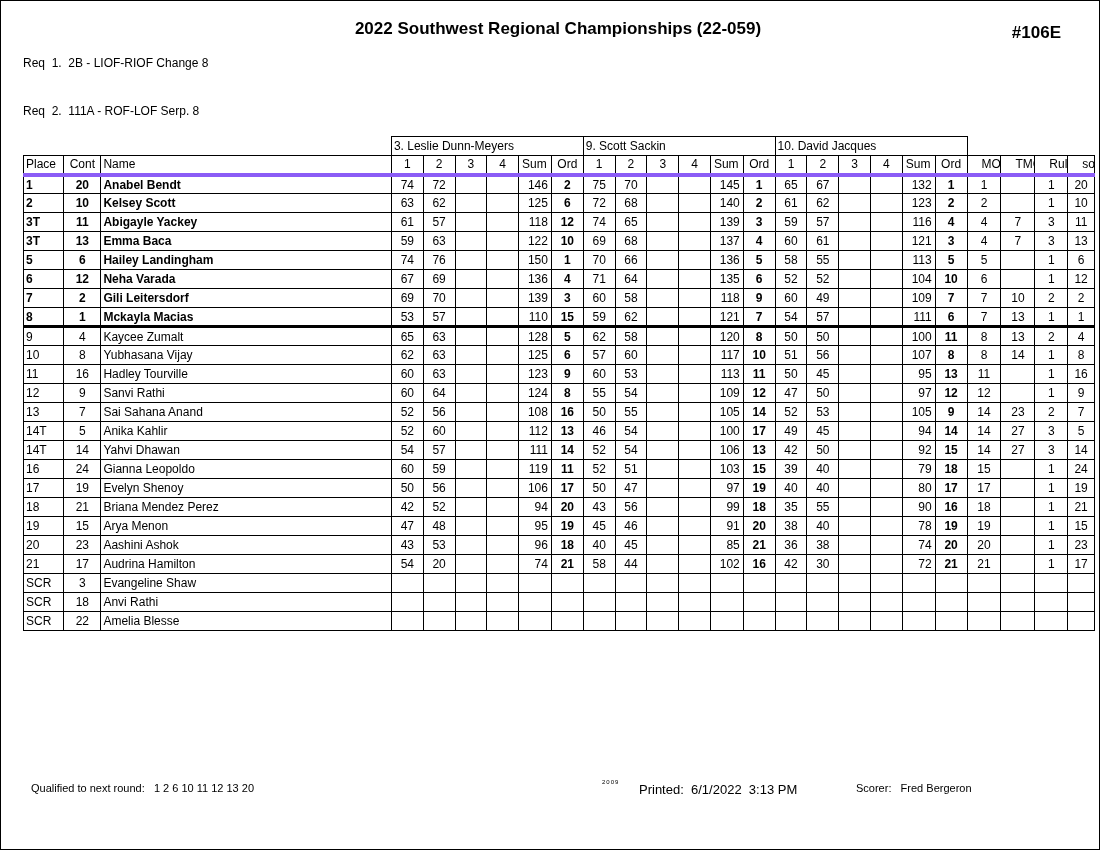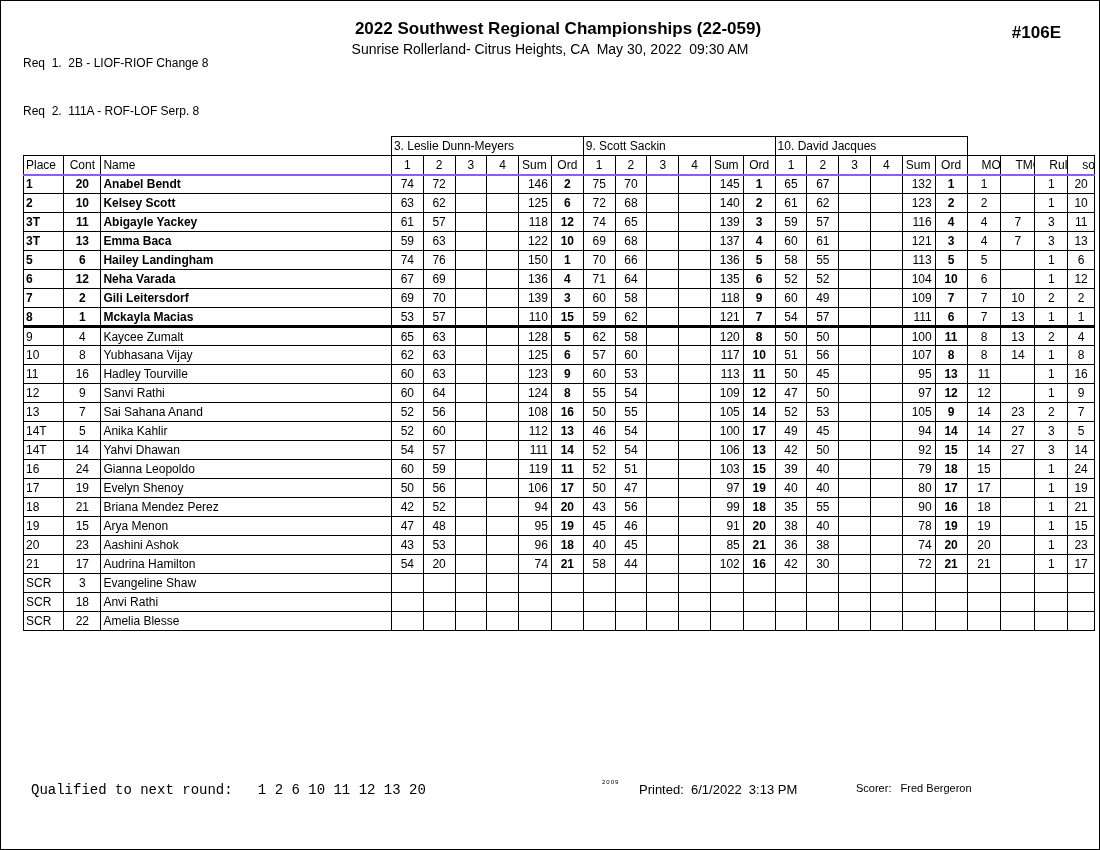--- a/index.html
+++ b/index.html
@@ -15,54 +15,53 @@
   .hdr-event  { font-size:19px; font-weight:bold; line-height:26px; }
   .hdr-report { font-size:16px; line-height:21px; }
   .event-no { position:absolute; right:38px; top:22px; font-size:17px; font-weight:bold;margin-left:16px; }
 
   .tablewrap { position:absolute; left:22px; top:135px; }
   table.results { border-collapse:collapse; table-layout:fixed; width:1072px; }
   .results td, .results th {
     border:1px solid #000; height:19px; padding:0 2px; font-size:12px;
     overflow:hidden; white-space:nowrap; box-sizing:border-box; font-weight:normal;
   }
-  .results thead th { border-bottom:2px solid #8b5cf6; }
+  .results thead th { border-bottom:4px solid #8b5cf6; }
   .spacer { border:none !important; }
   .judge-name { text-align:left; padding-left:4px; white-space:pre; height:21px; }
   .score { text-align:center; }
   th.sum-h { text-align:left; padding-left:3px; }
   td.sum { text-align:right; padding-right:3px; }
   .ord { border-left:3px solid #000; border-right:3px solid #000; text-align:center; }
   td.ord { font-weight:bold; }
   th.rcol { text-align:left; padding-left:14px; }
   td.rcol { text-align:center; }
   .place { text-align:left; padding-left:5px; }
   .cont { text-align:center; }
   .name { text-align:left; padding-left:6px; }
   tr.qual td.place, tr.qual td.cont, tr.qual td.name { font-weight:bold; }
   .results tbody tr:nth-child(8) td { border-bottom:3px solid #000; }
 
-  .qualified { position:absolute; left:30px;  top:781px; font-size:14px; white-space:pre;font-family:Liberation Mono, monospace; }
+  .qualified { position:absolute; left:30px;  top:781px; font-size:11px; white-space:pre; }
   .version   { position:absolute; left:601px; top:778px; font-size:6px;  letter-spacing:1px; }
   .printed   { position:absolute; left:638px; top:781px; font-size:13px; white-space:pre; }
   .scorer    { position:absolute; left:855px; top:781px; font-size:11px; white-space:pre; }
 </style>
 </head>
 <body>
 
 <div class="page">
 
   <div class="reqs">
     <div>Req  1.  2B - LIOF-RIOF Change 8</div>
     <div>Req  2.  111A - ROF-LOF Serp. 8</div>
   </div>
 
   <div class="hdr-center">
     <div class="hdr-title">2022 Southwest Regional Championships (22-059)</div>
-    <div class="hdr-venue">Sunrise Rollerland- Citrus Heights, CA  May 30, 2022  09:30 AM</div>
   </div>
 
   <div class="event-no">#106E</div>
 
   <div class="tablewrap">
     <table class="results">
       <colgroup>
         <col style="width:38px">
           <col style="width:35px">
           <col style="width:274px">

